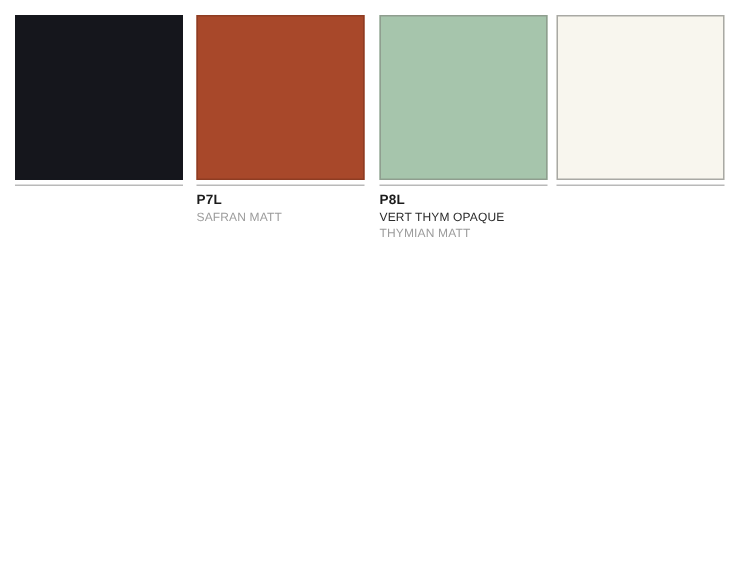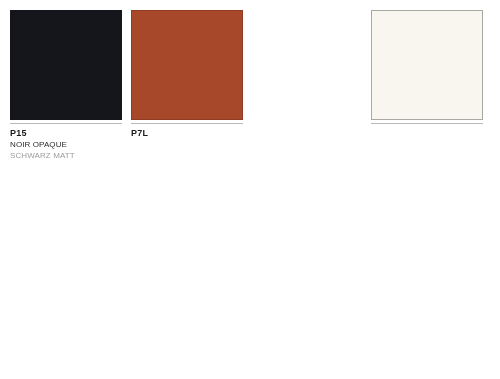--- a/index.html
+++ b/index.html
@@ -74,30 +74,35 @@
   }
 </style>
 </head>
 <body>
 
 <div id="swatch-board">
 
 <div class="swatch-column" style="left: 10px;">
       <div class="swatch-chip" style="background: rgb(21, 22, 28); border: 1px solid rgb(21, 22, 28);"></div>
       <div class="swatch-rule" style="background: rgb(185, 185, 185);"></div>
-      <div class="swatch-labels">
-        <div class="label-code">P15</div>
-        <div class="label-primary">NOIR OPAQUE</div>
-        <div class="label-secondary">SCHWARZ MATT</div>
-      </div>
     </div>
     <div class="swatch-column" style="left: 131px;">
       <div class="swatch-chip" style="background: rgb(168, 72, 42); border: 1px solid rgb(142, 60, 34);"></div>
       <div class="swatch-rule" style="background: rgb(185, 185, 185);"></div>
       <div class="swatch-labels">
         <div class="label-code">P7L</div>
+        <div class="label-secondary">SAFRAN MATT</div>
+      </div>
+    </div>
+    <div class="swatch-column" style="left: 253px;">
+      <div class="swatch-chip" style="background: rgb(166, 197, 172); border: 1px solid rgb(143, 158, 143);"></div>
+      <div class="swatch-rule" style="background: rgb(185, 185, 185);"></div>
+      <div class="swatch-labels">
+        <div class="label-code">P8L</div>
+        <div class="label-primary">VERT THYM OPAQUE</div>
+        <div class="label-secondary">THYMIAN MATT</div>
       </div>
     </div>
     <div class="swatch-column" style="left: 371px;">
       <div class="swatch-chip" style="background: rgb(248, 246, 238); border: 1px solid rgb(169, 169, 164);"></div>
       <div class="swatch-rule" style="background: rgb(185, 185, 185);"></div>
     </div>
   </div>
 
 </body></html>

